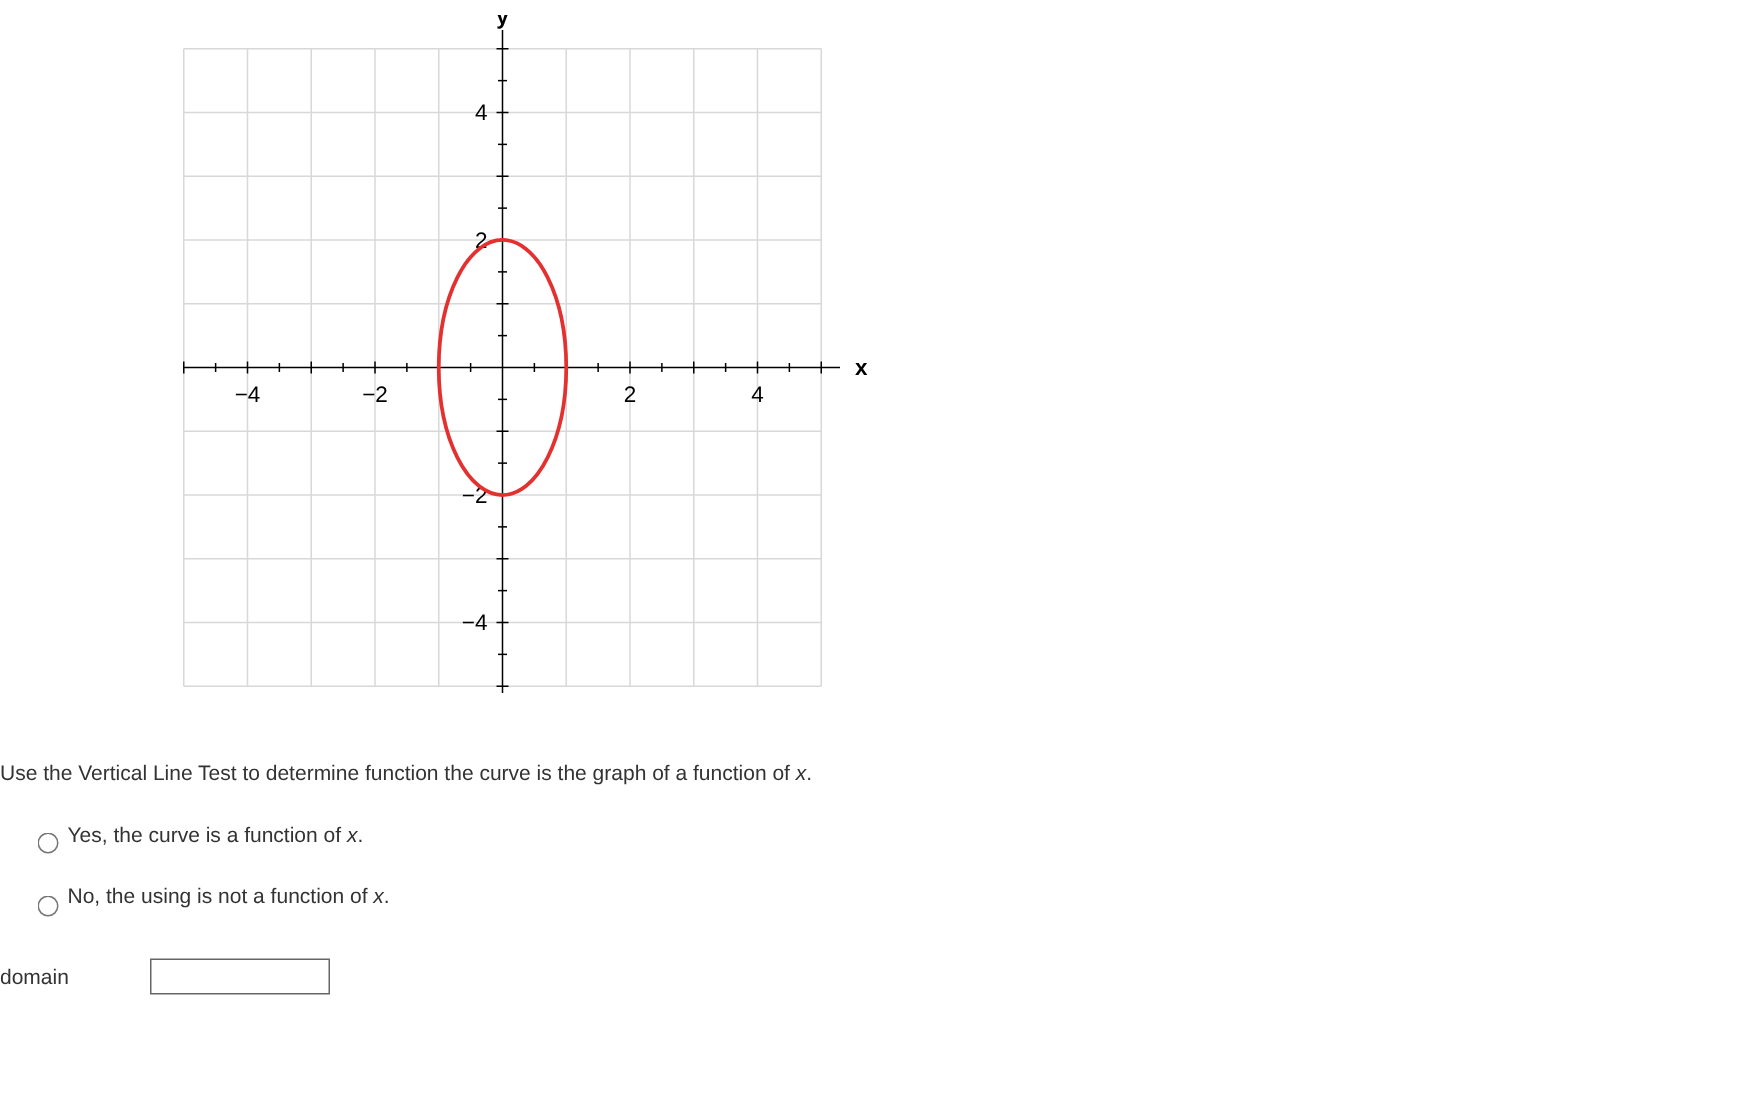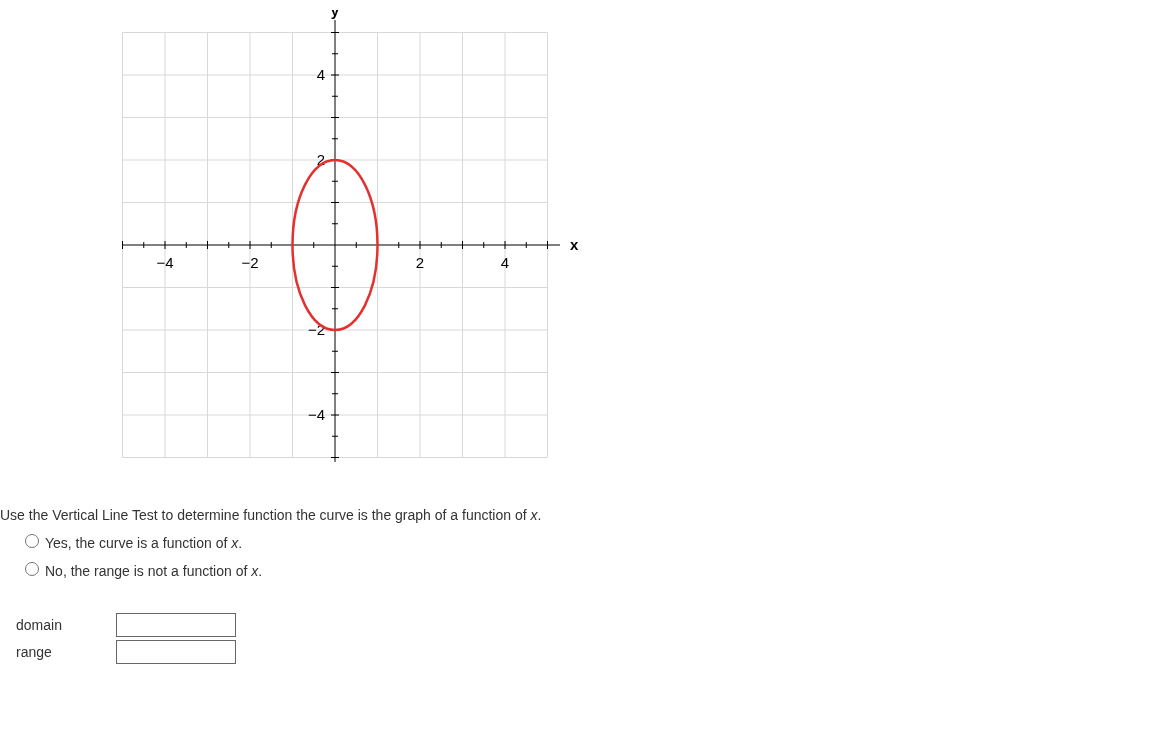--- a/index.html
+++ b/index.html
@@ -13,40 +13,39 @@
   .chart-wrap {
     margin-left: 120px;
     margin-top: 10px;
   }
   .question {
     margin-top: 30px;
     line-height: 1.8;
   }
   .radio-row {
     margin-left: 20px;
-    margin-top: 3px;
+    margin-top: 16px;
     display: flex;
-    align-items: flex-start;
+    align-items: flex-end;
   }
   .radio-row input[type="radio"] {
     margin-right: 6px;
     width: 14px;
     height: 14px;
   }
   .italic-x {
     font-style: italic;
   }
   .second-q {
     margin-top: 28px;
   }
   .input-row {
     display: flex;
     align-items: center;
-    margin-top: 2px;
-    padding-left: 16px;
+    margin-top: 14px;
   }
   .input-label {
     width: 100px;
   }
   .text-input {
     width: 110px;
     height: 22px;
     border: 1px solid #666;
     padding: 0 4px;
     font-family: inherit;
@@ -161,27 +160,23 @@
   </div>
   <label class="radio-row">
     <input type="radio" name="vlt" style="">
     <span>
       <span>Yes, the curve is a function of </span><span class="italic-x">x</span><span>.</span>
     </span>
   </label>
   <label class="radio-row">
     <input type="radio" name="vlt" style="">
     <span>
-      <span>No, the range is not a function of </span><span class="italic-x">x</span><span>.</span>
+      <span>No, the using is not a function of </span><span class="italic-x">x</span><span>.</span>
     </span>
   </label>
 </div>
 
 <div class="question second-q">
   <div class="input-row">
     <span class="input-label">domain</span>
     <input type="text" class="text-input" value="" style="">
   </div>
-  <div class="input-row">
-    <span class="input-label">range</span>
-    <input type="text" class="text-input" value="" style="">
-  </div>
 </div>
 
 </body></html>

